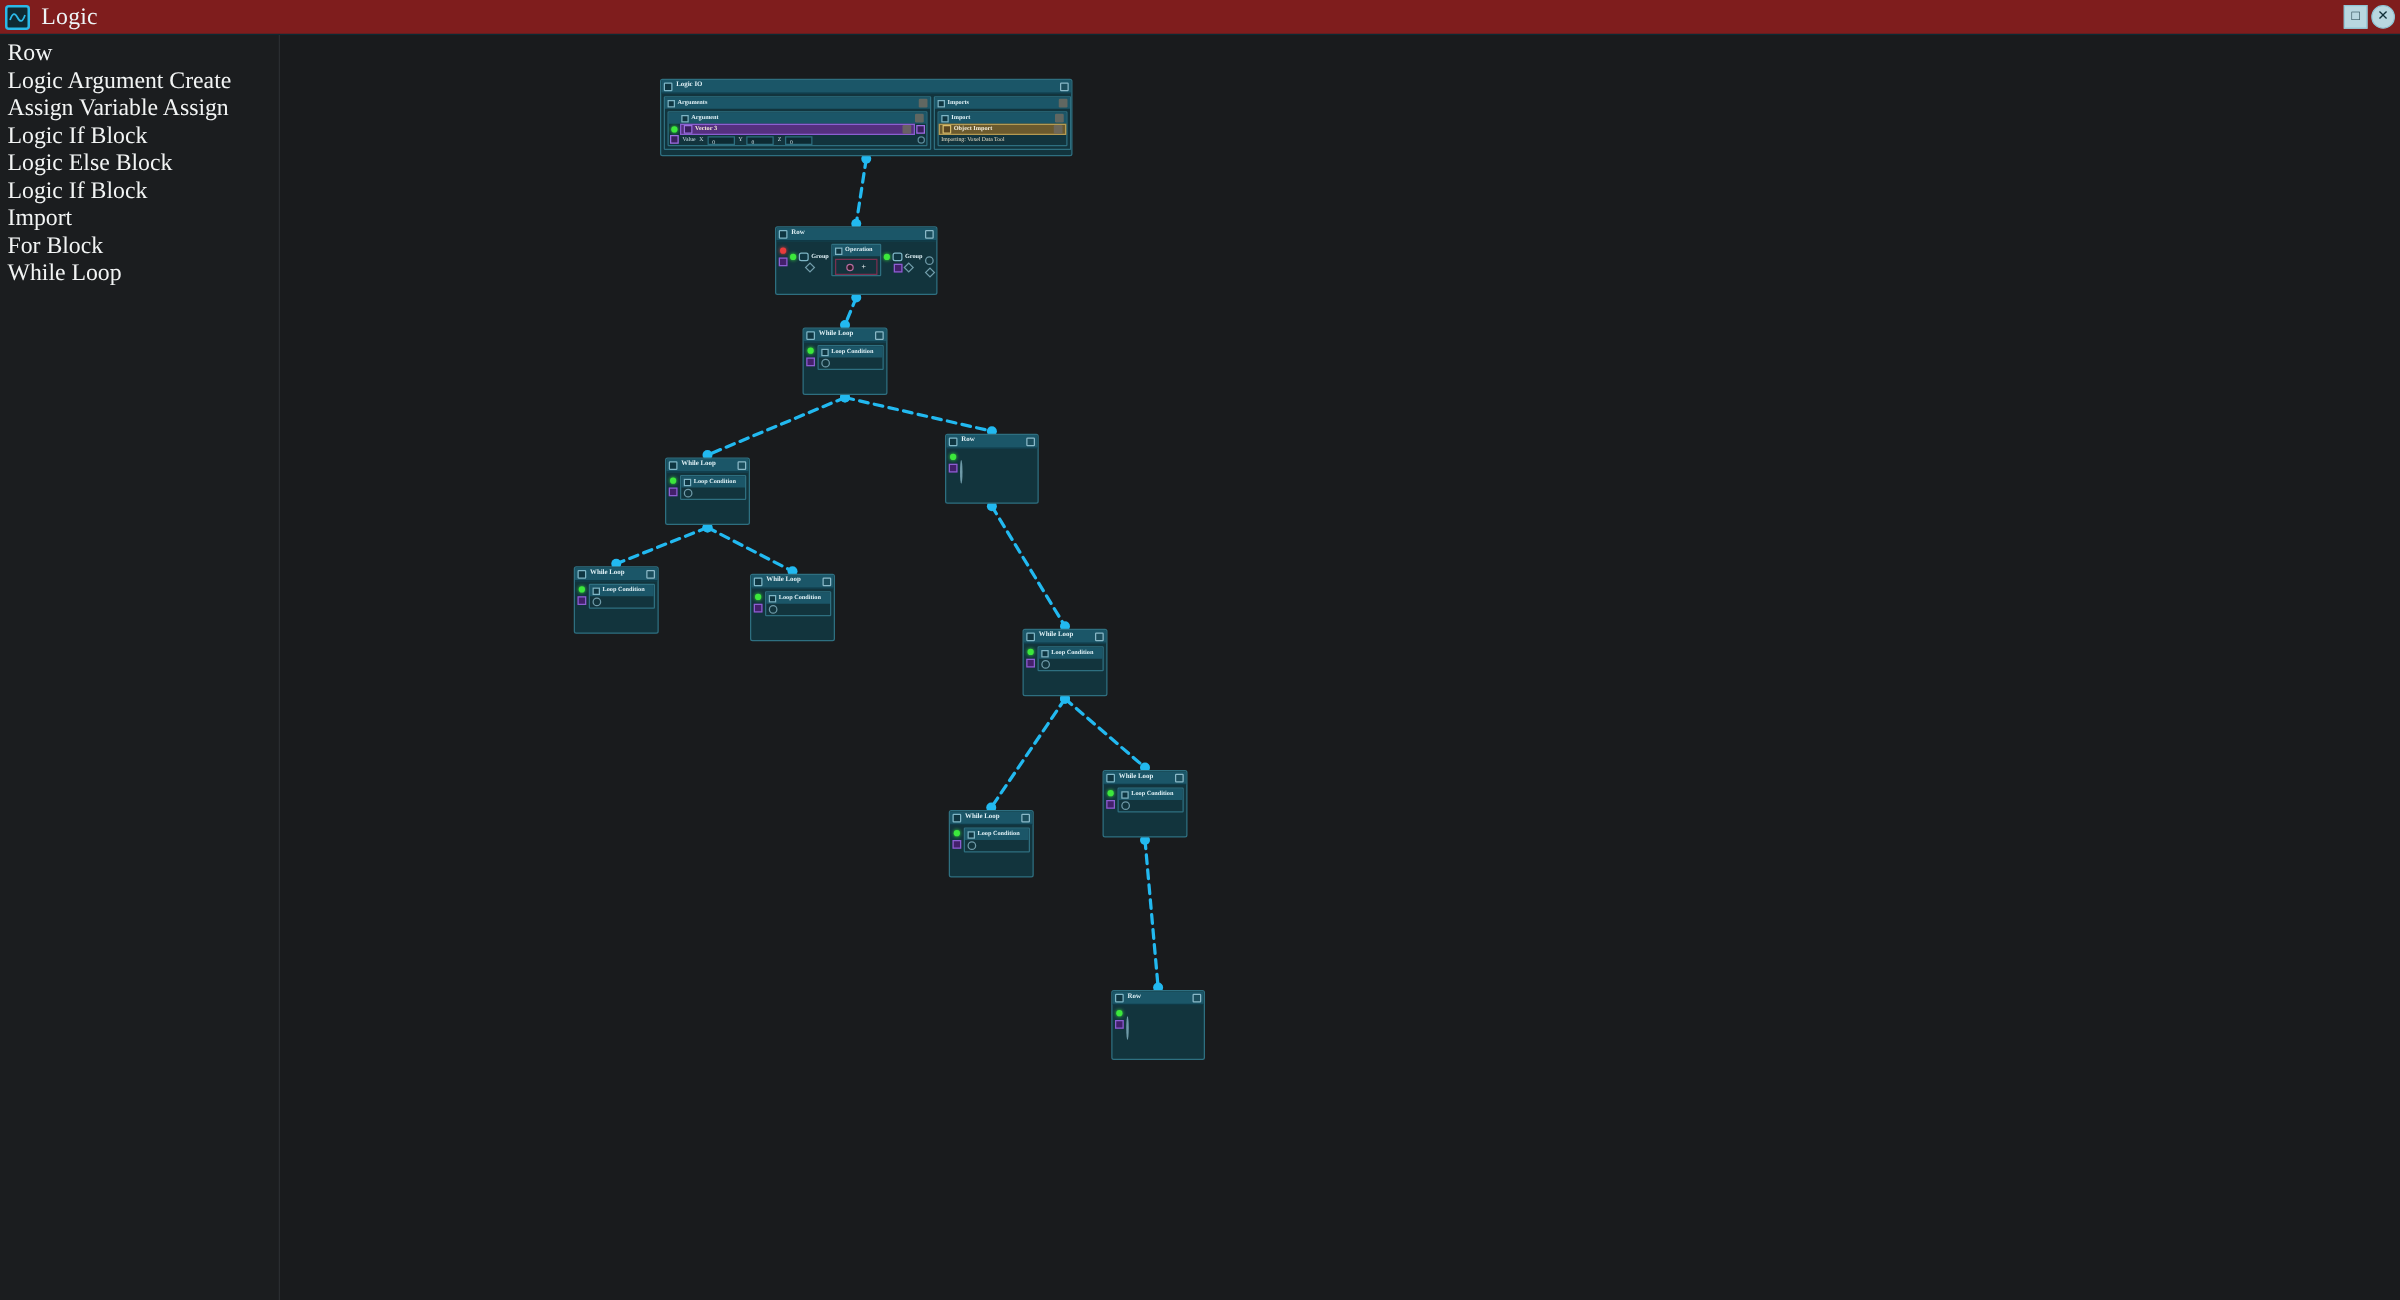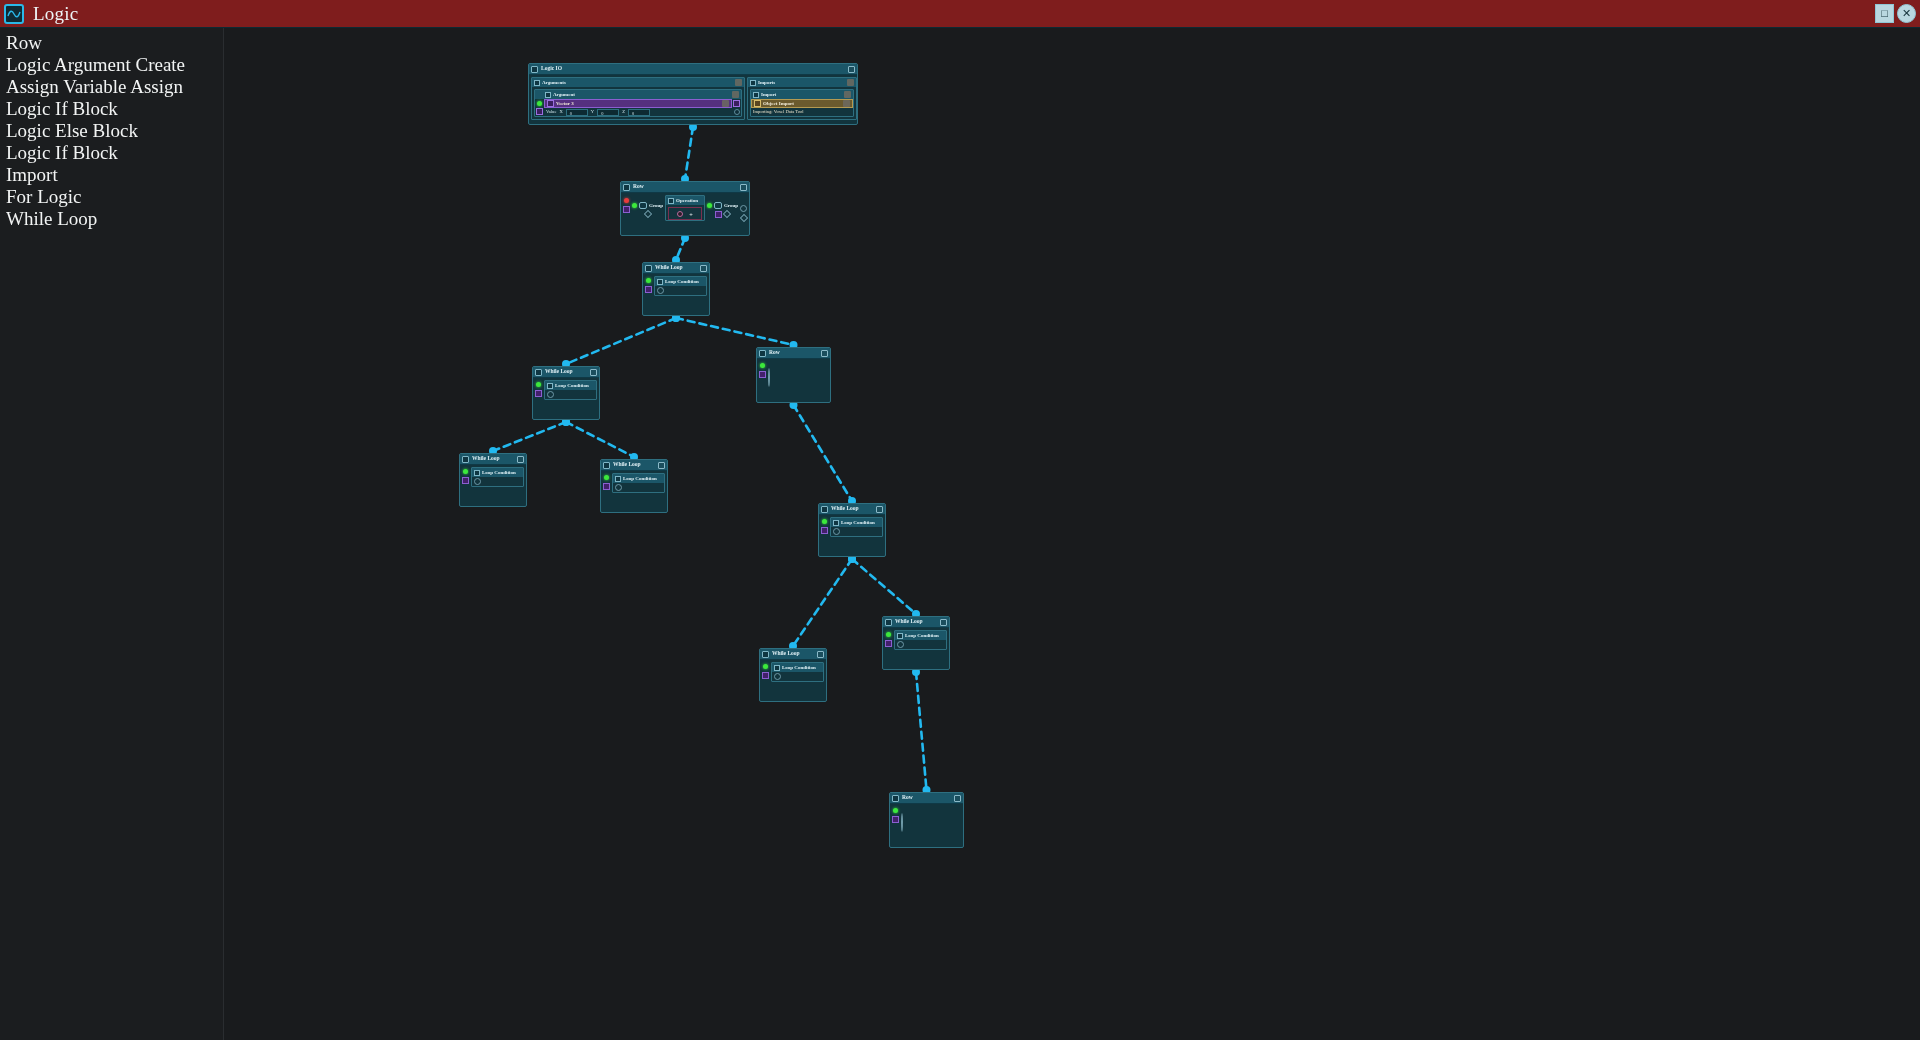--- a/index.html
+++ b/index.html
@@ -184,21 +184,21 @@
 </div>
 
 <div id="sidebar">
   <div class="side-item">Row</div>
   <div class="side-item">Logic Argument Create</div>
   <div class="side-item">Assign Variable Assign</div>
   <div class="side-item">Logic If Block</div>
   <div class="side-item">Logic Else Block</div>
   <div class="side-item">Logic If Block</div>
   <div class="side-item">Import</div>
-  <div class="side-item">For Logic</div>
+  <div class="side-item">For Block</div>
   <div class="side-item">While Loop</div>
 </div>
 
 <div id="canvas">
   <svg id="edges">
       <line x1="469" y1="99" x2="461" y2="151" stroke="#22b9f0" stroke-width="2.6" stroke-dasharray="7 5" stroke-linecap="round"></line>
       <circle cx="469" cy="99" r="4" fill="#22b9f0"></circle>
       <circle cx="461" cy="151" r="4" fill="#22b9f0"></circle>
       <line x1="461" y1="210" x2="452" y2="232" stroke="#22b9f0" stroke-width="2.6" stroke-dasharray="7 5" stroke-linecap="round"></line>
       <circle cx="461" cy="210" r="4" fill="#22b9f0"></circle>

